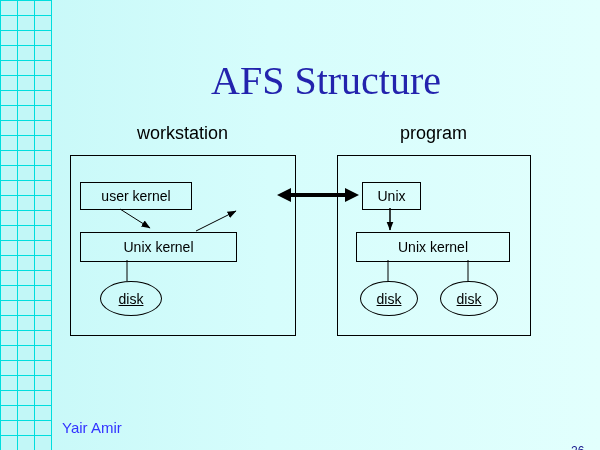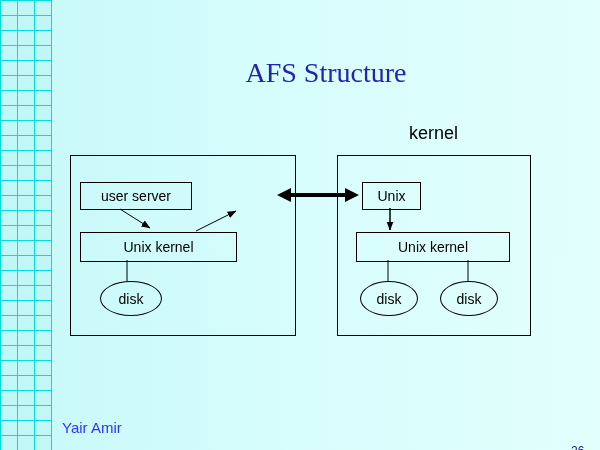--- a/index.html
+++ b/index.html
@@ -10,66 +10,67 @@
   }
   .graph-paper{
     position:absolute;left:0;top:0;width:52px;height:450px;
     background-color:#c2f7f7;
     background-image:
       repeating-linear-gradient(to right,#00dede 0 1px,transparent 1px 17px),
       repeating-linear-gradient(to bottom,#00dede 0 1px,transparent 1px 15px);
   }
   .title{
     position:absolute;left:52px;right:0;top:57px;text-align:center;
-    font-family:"Liberation Serif",serif;font-size:28px;font-weight:400;
+    font-family:"Liberation Serif",serif;font-size:40px;font-weight:400;
   }
   .zone-label{position:absolute;font-size:18px;text-align:center;}
   .zone-label.ws{left:70px;top:123px;width:225px;}
   .zone-label.sv{left:337px;top:123px;width:193px;}
   .outer-box{position:absolute;border:1px solid #000;background:transparent;}
   .outer-box.ws{left:70px;top:155px;width:224px;height:179px;}
   .outer-box.sv{left:337px;top:155px;width:192px;height:179px;}
   .node{
     position:absolute;border:1px solid #000;background:transparent;
     display:flex;align-items:center;justify-content:center;
     font-size:14px;white-space:nowrap;
   }
   .n-userprog{left:80px;top:182px;width:110px;height:26px;}
   .n-venus{left:217px;top:182px;width:56px;height:26px;}
   .n-vice{left:362px;top:182px;width:57px;height:26px;}
   .n-wskernel{left:80px;top:232px;width:155px;height:28px;}
   .n-svkernel{left:356px;top:232px;width:152px;height:28px;}
   .disk{
     position:absolute;border:1px solid #000;border-radius:50%;
     display:flex;align-items:center;justify-content:center;
-    font-size:14px;background:transparent;
+    font-size:14px;background:transparent;text-decoration:underline;
   }
   .d-ws{left:100px;top:281px;width:60px;height:33px;}
   .d-sv1{left:360px;top:281px;width:56px;height:33px;}
   .d-sv2{left:440px;top:281px;width:56px;height:33px;}
   .arrow-layer{position:absolute;left:0;top:0;width:600px;height:450px;pointer-events:none;}
   .footer-author{position:absolute;left:62px;top:419px;font-size:15px;color:#3333ff;}
   .footer-center{position:absolute;left:240px;top:421px;font-size:13px;color:#000;}
   .footer-page{position:absolute;left:571px;top:444px;font-size:12px;color:#16168c;}
 </style>
 </head>
 <body>
 
 <div class="slide">
 
   <div class="graph-paper"></div>
 
   <div class="title" style="color: rgb(35, 35, 173);">AFS Structure</div>
 
-  <div class="zone-label sv">kernel</div>
+  <div class="zone-label ws">workstation</div>
+  <div class="zone-label sv">program</div>
 
   <div class="outer-box ws"></div>
   <div class="outer-box sv"></div>
 
-  <div class="node n-userprog">user server</div>
+  <div class="node n-userprog">user kernel</div>
   <div class="node n-wskernel">Unix kernel</div>
   <div class="disk d-ws">disk</div>
 
   <div class="node n-vice">Unix</div>
   <div class="node n-svkernel">Unix kernel</div>
   <div class="disk d-sv1">disk</div>
   <div class="disk d-sv2">disk</div>
 
   <svg class="arrow-layer" viewBox="0 0 600 450" xmlns="http://www.w3.org/2000/svg">
     <defs>

